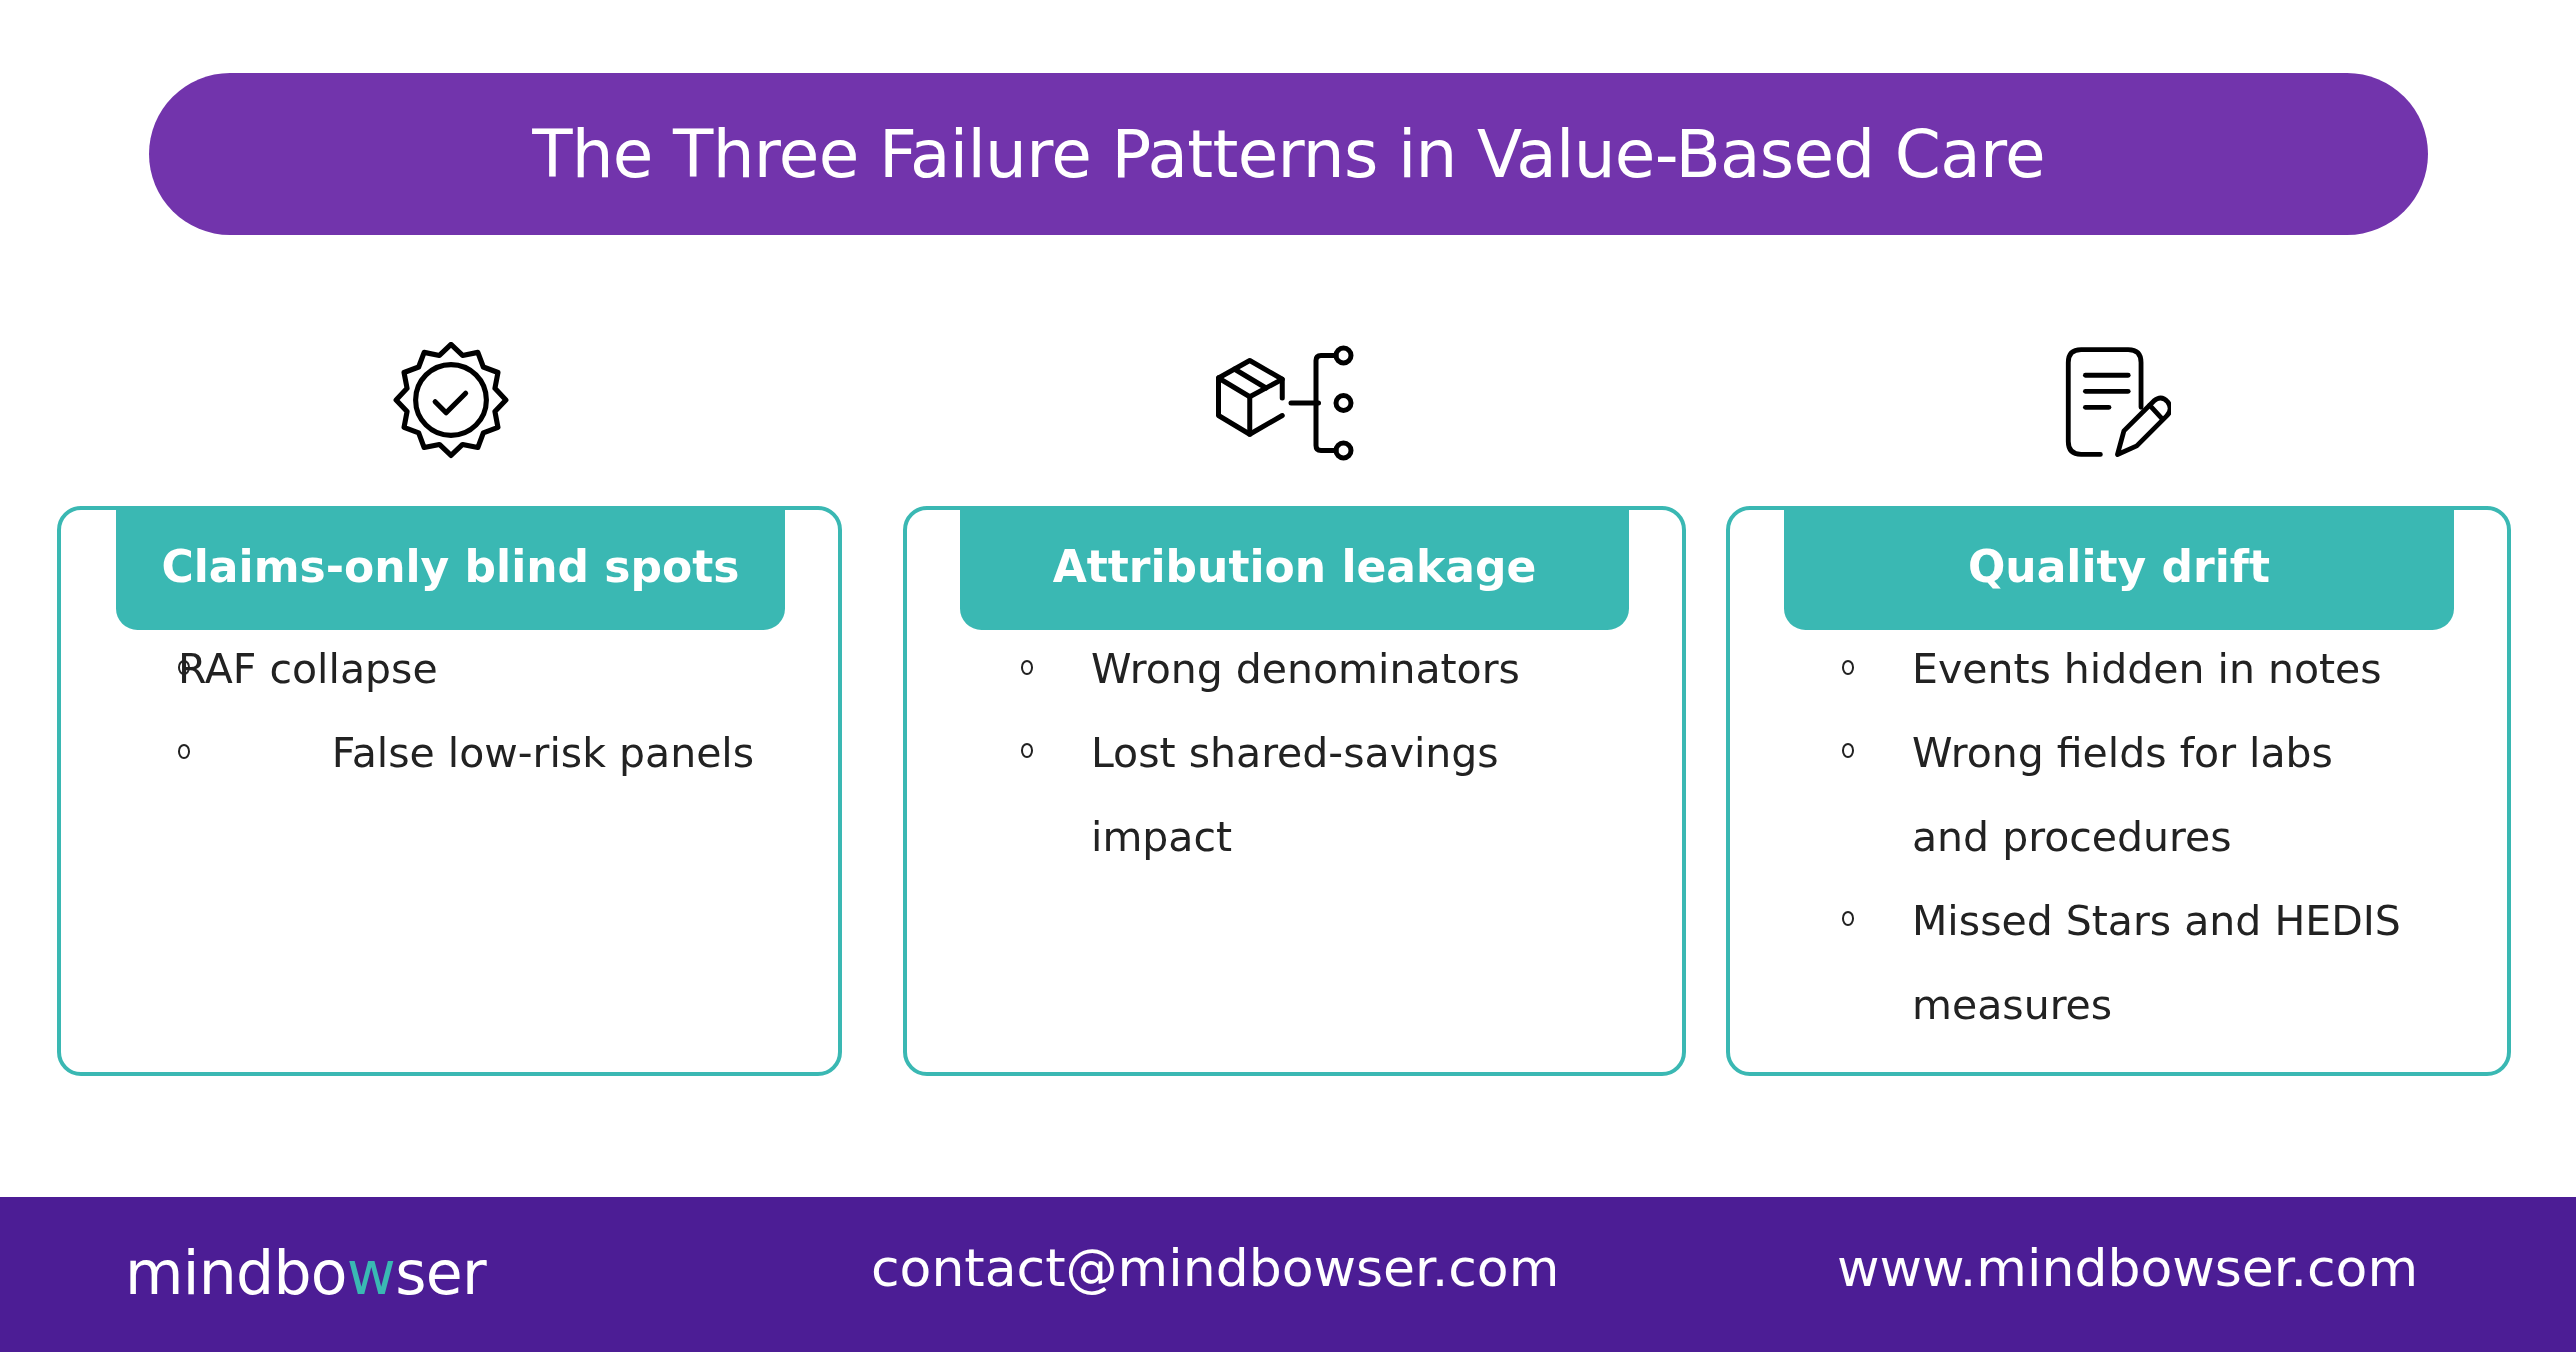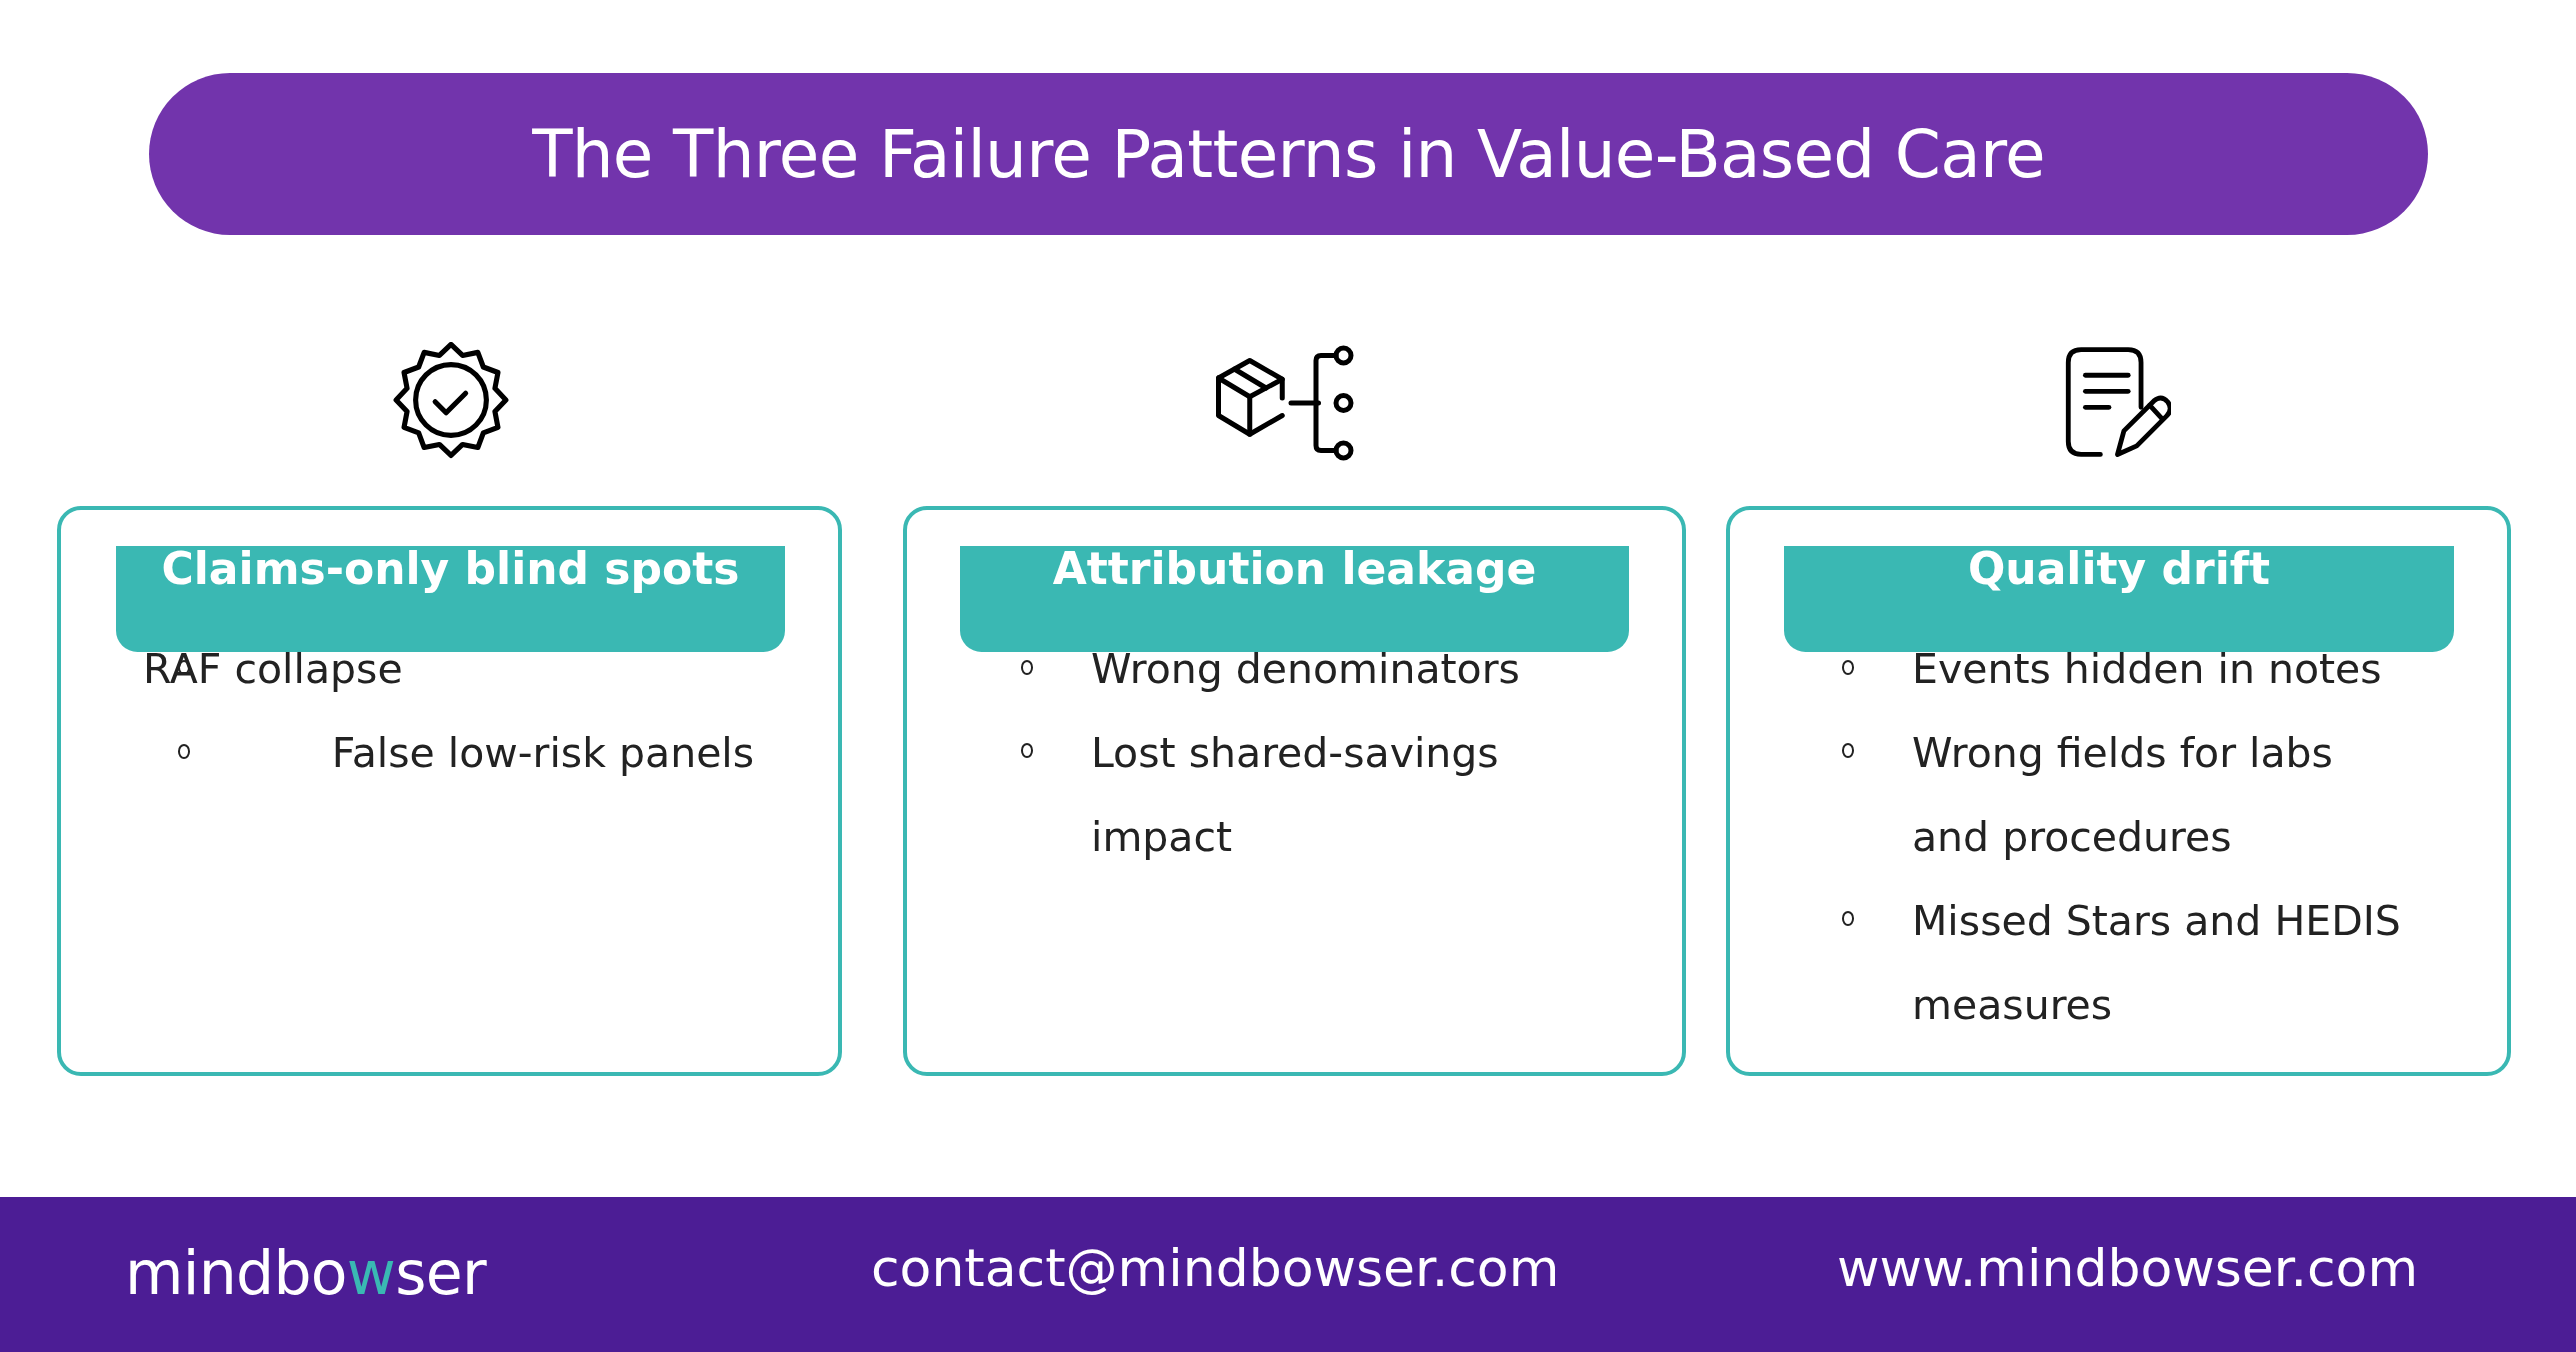--- a/index.html
+++ b/index.html
@@ -18,23 +18,23 @@
       font-size:66px; letter-spacing:-0.7px; white-space:nowrap;
     }
     .icon { position:absolute; }
     .icon svg { width:100%; height:100%; display:block; }
     .card {
       position:absolute; top:506px; height:570px;
       border:4.3px solid #3AB8B3; border-radius:24px; box-sizing:border-box;
       background:#fff;
     }
     .card-tab {
-      position:absolute; top:-4.3px; height:106px;
+      position:absolute; top:-4.3px; height:124px;
       background:#3AB8B3; border-radius:0 0 21.5px 21.5px;
-      display:flex; justify-content:center;margin-top:40px;
+      display:flex; align-items:center; justify-content:center;
     }
     .card-tab-title {
       color:#fff; font-family:"DejaVu Sans", sans-serif; font-weight:bold;
       font-size:44px; white-space:nowrap; margin-top:-2.9px;
     }
     .bullets { position:absolute; top:117px; left:0; right:0; list-style:none; margin:0; padding:0; }
     .bullet {
       position:relative; font-family:"DejaVu Sans", sans-serif;
       font-size:41px; line-height:84px; color:#222222;
     }
@@ -96,21 +96,21 @@
     <path d="M50,104 L56,82 L84,54 Q91,48 97,55 Q102,62 96,68 L68,96 Z"></path>
     <line x1="80" y1="58" x2="92" y2="71"></line>
   </svg>
 </div>
 
 <div class="card" style="left:57px;width:785px;">
   <div class="card-tab" style="left:55px;right:53px;">
     <span class="card-tab-title">Claims-only blind spots</span>
   </div>
   <ul class="bullets">
-    <li class="bullet" style="padding-left:82px;">
+    <li class="bullet" style="padding-left:117px;">
       <span class="bullet-dot" style="left:117px;"></span>
       <span class="bullet-text">RAF collapse</span>
     </li>
     <li class="bullet" style="padding-left:187px;text-align:center;">
       <span class="bullet-dot" style="left:117px;"></span>
       <span class="bullet-text">False low-risk panels</span>
     </li>
   </ul>
 </div>
 

